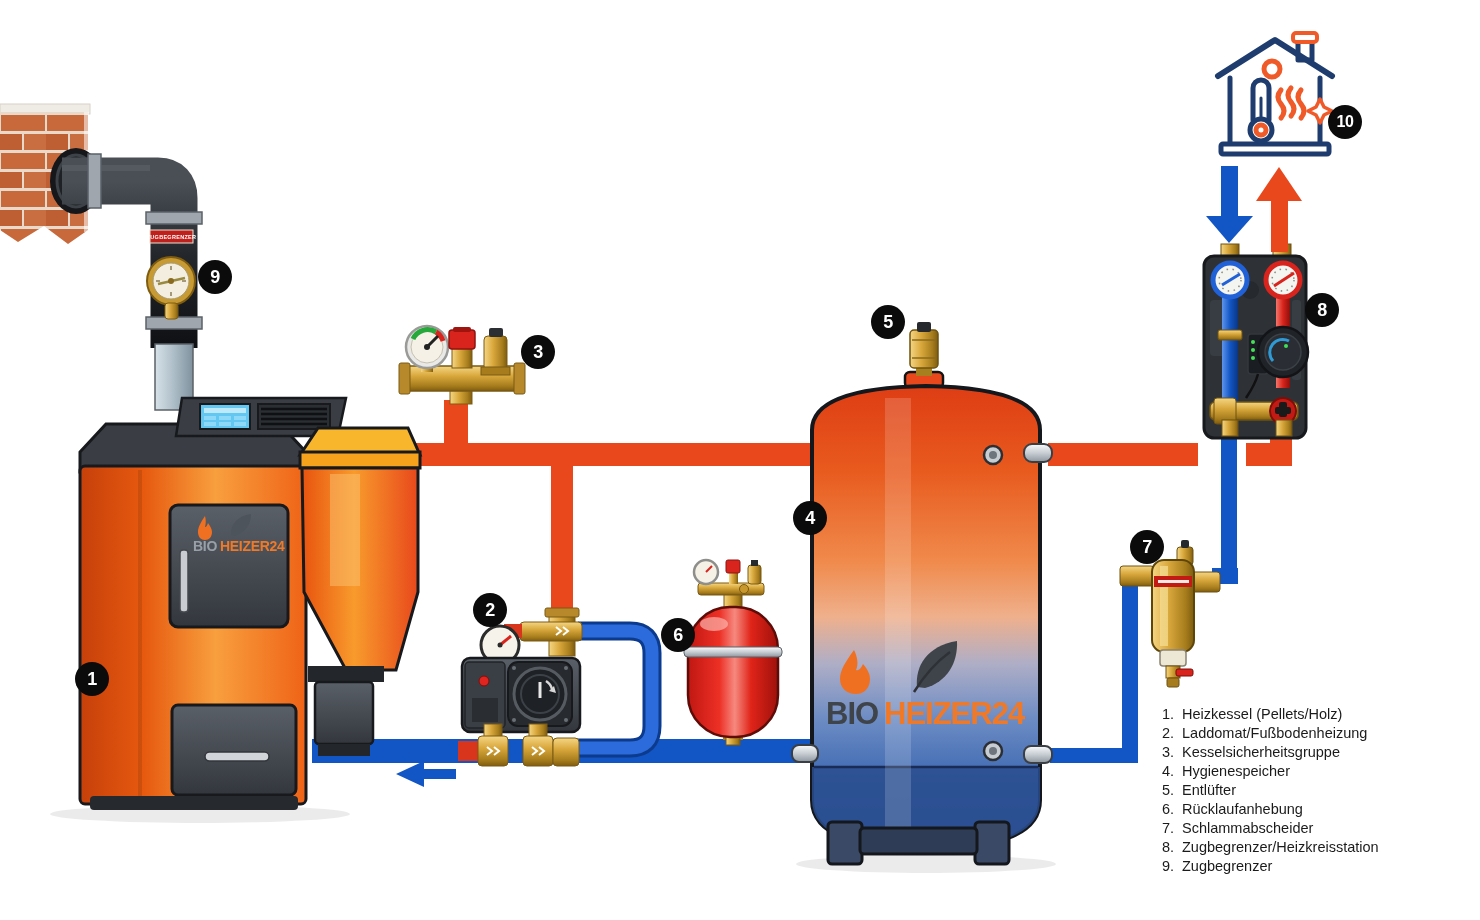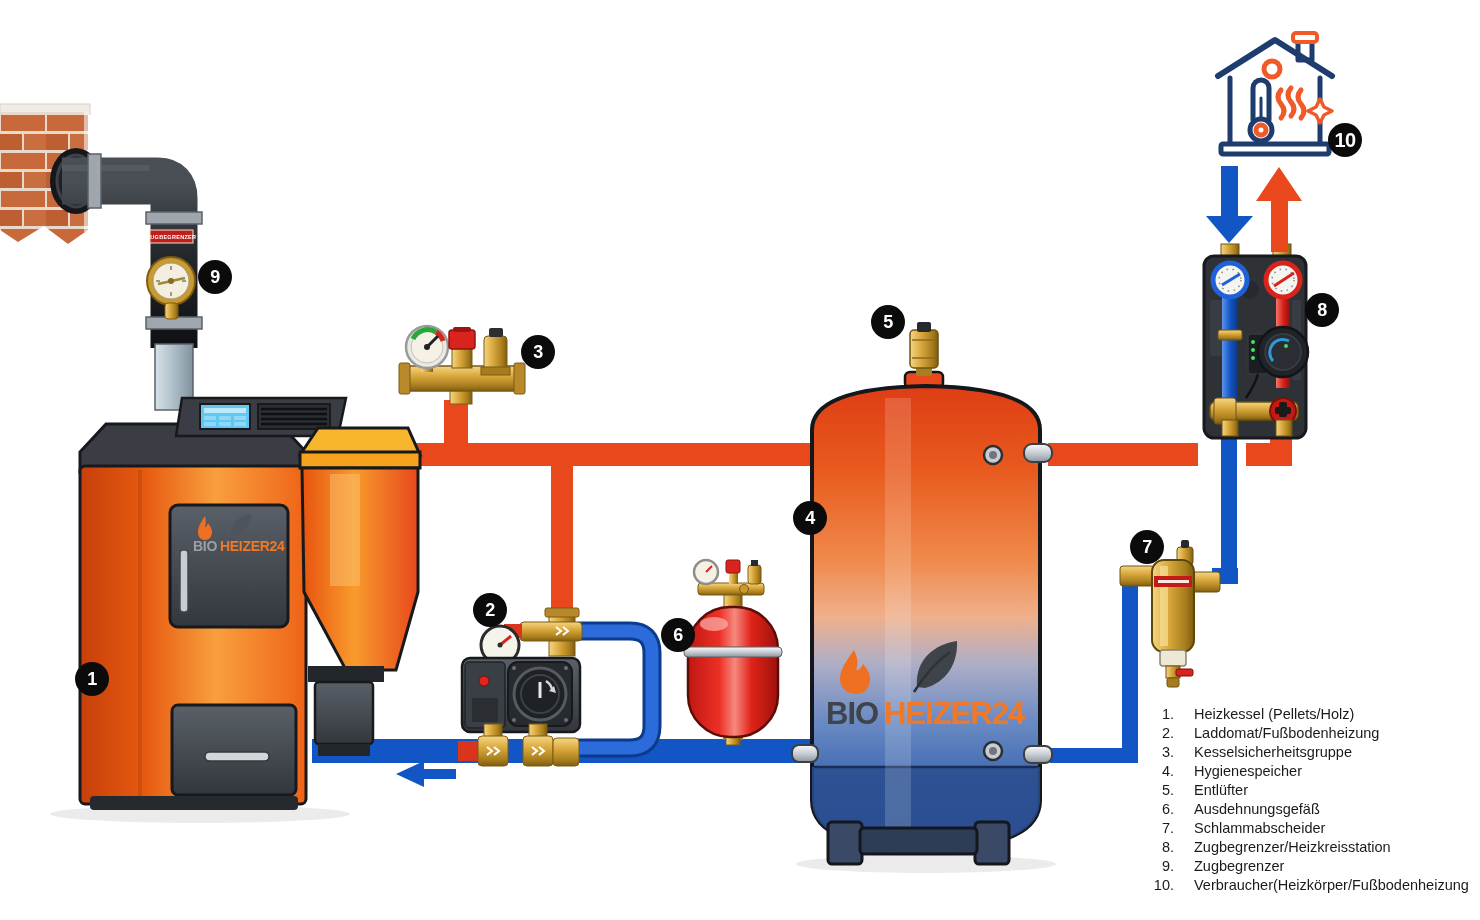--- a/index.html
+++ b/index.html
@@ -5,21 +5,21 @@
   html,body{margin:0;padding:0;background:#ffffff;}
   .stage{position:relative;width:1480px;height:920px;background:#ffffff;overflow:hidden;
          font-family:"Liberation Sans",sans-serif;}
   .stage svg{position:absolute;left:0;top:0;}
   .badge{position:absolute;width:34px;height:34px;border-radius:50%;background:#0b0b0b;color:#fff;
          display:flex;align-items:center;justify-content:center;
          font:800 18px "Liberation Sans",sans-serif;letter-spacing:-0.5px;}
   .legend{position:absolute;left:1118px;top:705px;width:362px;color:#1b1b1b;}
   .legend .row{display:flex;line-height:19px;font-size:14.5px;}
   .legend .num{width:56px;text-align:right;flex:0 0 56px;}
-  .legend .lab{margin-left:20px;white-space:nowrap;}
+  .legend .lab{margin-left:8px;white-space:nowrap;}
   .logo-big{font:800 31px "Liberation Sans",sans-serif;letter-spacing:-1px;}
   .logo-small{font:800 14px "Liberation Sans",sans-serif;letter-spacing:-0.3px;}
   .flue-label-text{font:700 5.5px "Liberation Sans",sans-serif;letter-spacing:.3px;}
 </style>
 </head>
 <body>
 
 <div class="stage">
 <svg width="1480" height="920" viewBox="0 0 1480 920">
   <defs>
@@ -427,21 +427,21 @@
     </div>
 <div class="badge" style="left:1130px;top:530px">
       <span>7</span>
     </div>
 <div class="badge" style="left:1305px;top:293px">
       <span>8</span>
     </div>
 <div class="badge" style="left:198px;top:260px">
       <span>9</span>
     </div>
-<div class="badge" style="left:1328px;top:123px;font-size:20px">
+<div class="badge" style="left:1328px;top:105px;font-size:16px">
       <span>10</span>
     </div>
 
 <div class="legend">
   <div class="row">
         <span class="num">1.</span>
         <span class="lab">Heizkessel (Pellets/Holz)</span>
       </div>
   <div class="row">
         <span class="num">2.</span>
@@ -454,32 +454,28 @@
   <div class="row">
         <span class="num">4.</span>
         <span class="lab">Hygienespeicher</span>
       </div>
   <div class="row">
         <span class="num">5.</span>
         <span class="lab">Entlüfter</span>
       </div>
   <div class="row">
         <span class="num">6.</span>
-        <span class="lab">Ausdehnungsgefäß</span>
+        <span class="lab">Rücklaufanhebung</span>
       </div>
   <div class="row">
         <span class="num">7.</span>
         <span class="lab">Schlammabscheider</span>
       </div>
   <div class="row">
         <span class="num">8.</span>
         <span class="lab">Zugbegrenzer/Heizkreisstation</span>
       </div>
   <div class="row">
         <span class="num">9.</span>
         <span class="lab">Zugbegrenzer</span>
       </div>
-  <div class="row">
-        <span class="num">10.</span>
-        <span class="lab">Verbraucher(Heizkörper/Fußbodenheizung</span>
-      </div>
 </div>
 </div>
 
 </body></html>

